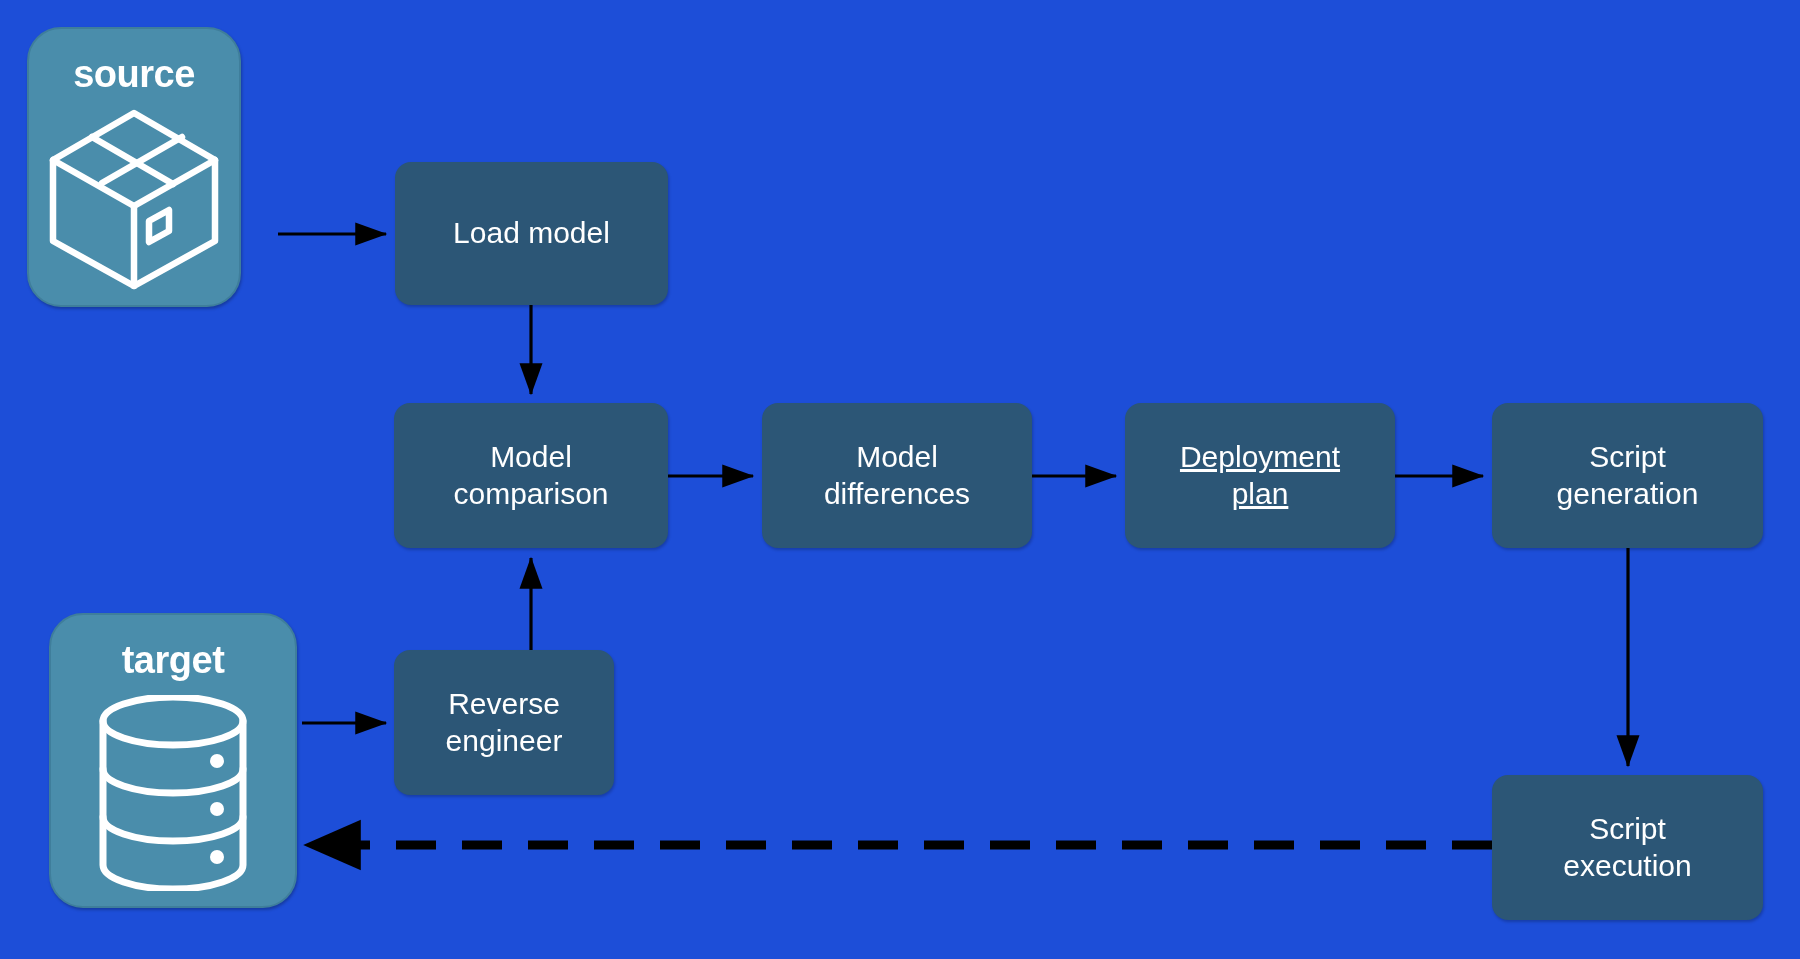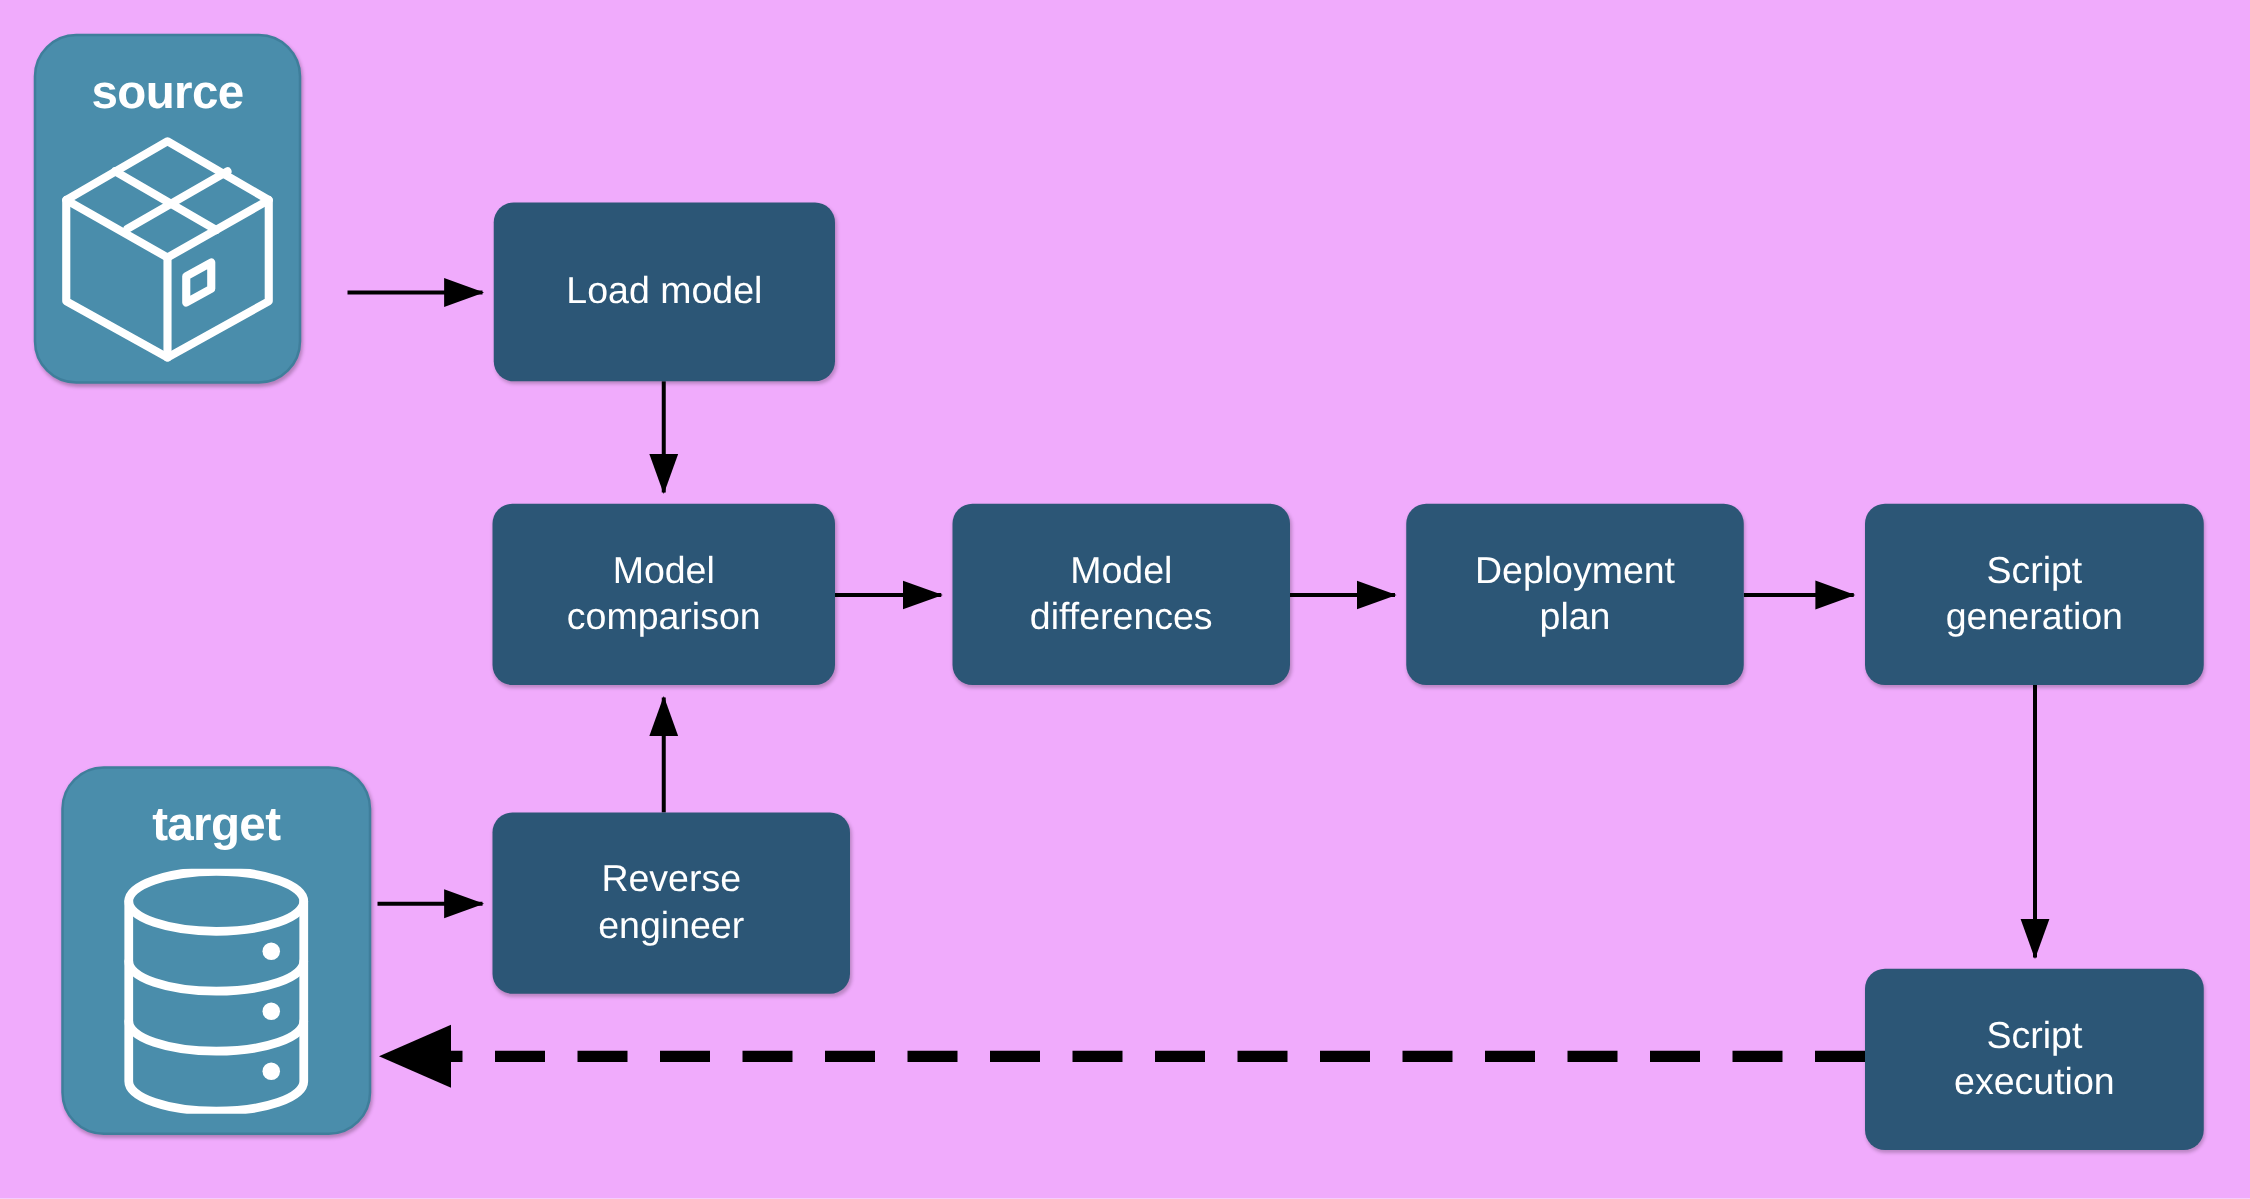--- a/index.html
+++ b/index.html
@@ -7,21 +7,21 @@
     padding: 0;
     background: #ffffff;
   }
   body {
     font-family: "Liberation Sans", sans-serif;
   }
   #canvas {
     position: relative;
     width: 1800px;
     height: 959px;
-    background: #f0abfc;
+    background: #1d4ed8;
     overflow: hidden;
   }
   svg.edges {
     position: absolute;
     left: 0;
     top: 0;
     width: 1800px;
     height: 959px;
     pointer-events: none;
   }
@@ -145,29 +145,29 @@
     <span class="proc-label">Load model</span>
   </div>
   <div class="proc-box" style="left: 394px; top: 403px; width: 274px; height: 145px;">
     <span class="proc-label">Model
 comparison</span>
   </div>
   <div class="proc-box" style="left: 762px; top: 403px; width: 270px; height: 145px;">
     <span class="proc-label">Model
 differences</span>
   </div>
-  <div class="proc-box" style="left: 1125px; top: 403px; width: 270px; height: 145px;">
+  <div class="proc-box" style="left: 1125px; top: 403px; width: 270px; height: 145px; text-decoration: underline;">
     <span class="proc-label">Deployment
 plan</span>
   </div>
   <div class="proc-box" style="left: 1492px; top: 403px; width: 271px; height: 145px;">
     <span class="proc-label">Script
 generation</span>
   </div>
-  <div class="proc-box" style="left: 394px; top: 650px; width: 286px; height: 145px;">
+  <div class="proc-box" style="left: 394px; top: 650px; width: 220px; height: 145px;">
     <span class="proc-label">Reverse
 engineer</span>
   </div>
   <div class="proc-box" style="left: 1492px; top: 775px; width: 271px; height: 145px;">
     <span class="proc-label">Script
 execution</span>
   </div>
 
 </div>
 

